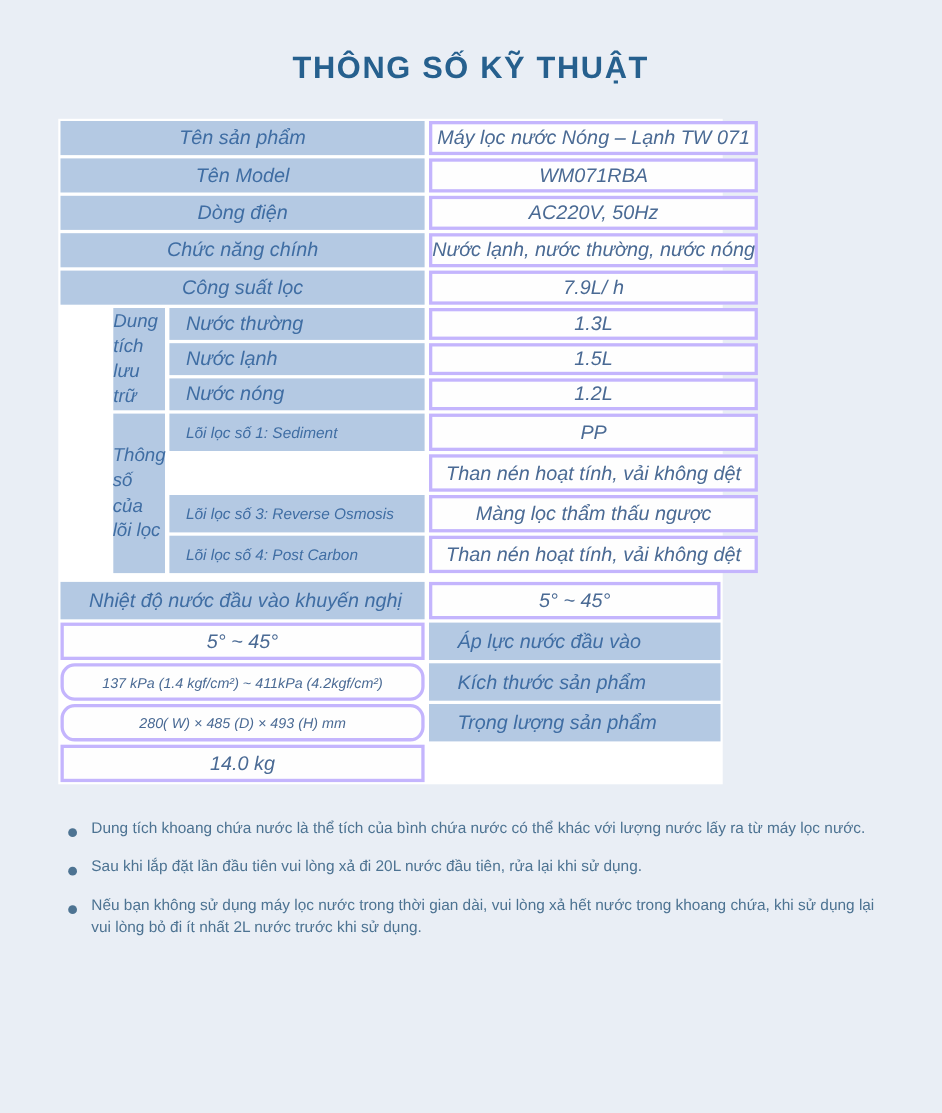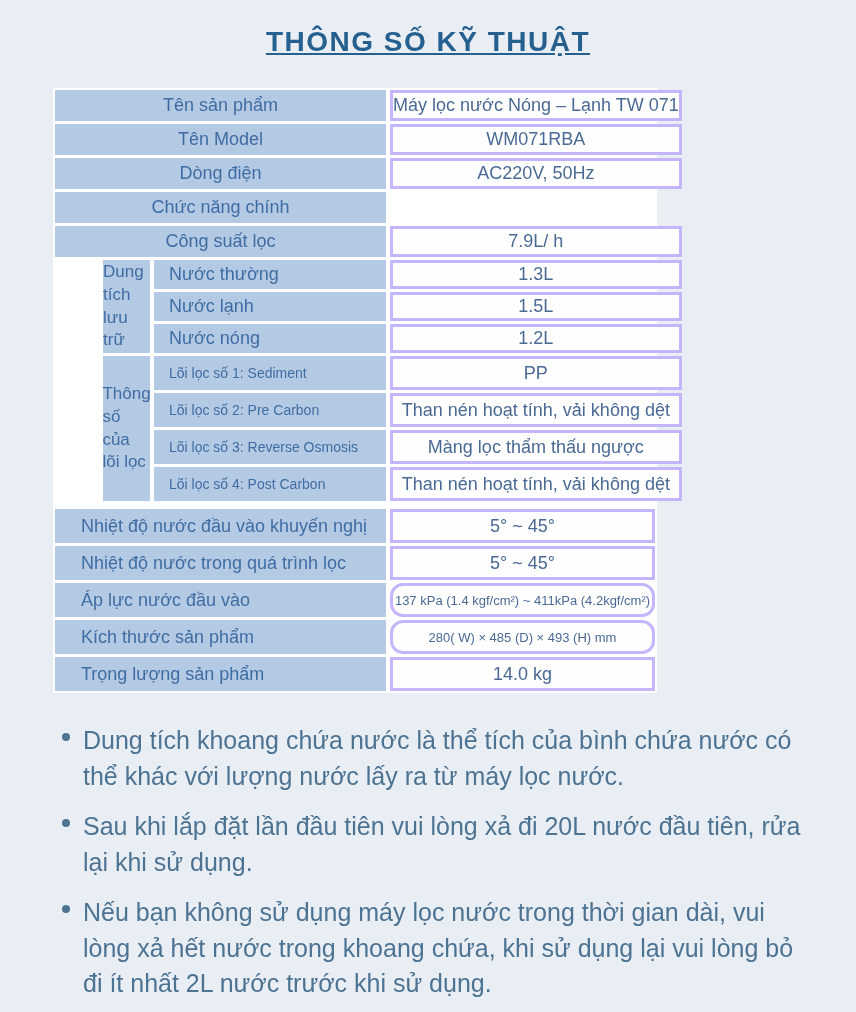--- a/index.html
+++ b/index.html
@@ -4,33 +4,33 @@
 <style>
   * { margin:0; padding:0; box-sizing:border-box; }
   html,body { width:856px; }
   body {
     height:1012px;
     background:#e9eef5;
     font-family:"Liberation Sans","DejaVu Sans",sans-serif;
     overflow:hidden;
   }
   .page-title {
-    margin-top:26px;
+    margin-top:46px;
     text-align:center;
     font-size:28px;
     font-weight:700;
     letter-spacing:1.5px;
     color:#26608e;
-    text-decoration:underline;
   }
   .table-wrap {
     width:604px;
     margin:30px 0 0 53px;
     background:#ffffff;
     padding:2px;
+    font-style:italic;
   }
   .grid {
     display:grid;
     column-gap:4px;
     row-gap:3px;
   }
   .grid-top {
     grid-template-columns:95px 232px 1fr;
     grid-template-rows:repeat(5,31px) repeat(3,29px) repeat(4,34px);
   }
@@ -73,21 +73,21 @@
   .leftpad { padding-left:26px; white-space:nowrap; }
   .val-small { font-size:13px;border-radius:13px; }
   .notes {
     list-style:none;
     margin:30px 42px 0 62px;
   }
   .notes li {
     display:flex;
     gap:13px;
     margin-bottom:15px;
-    font-size:25px;
+    font-size:14px;
     line-height:1.42;
     color:#4d7392;
   }
   .dot {
     flex-shrink:0;
     width:8px;
     height:8px;
     margin-top:10px;
     border-radius:50%;
     background:#4d7392;
@@ -104,20 +104,21 @@
     <div class="cell blue span2">Tên sản phẩm</div>
     <div class="cell white col3">Máy lọc nước Nóng – Lạnh TW 071</div>
 
     <div class="cell blue span2">Tên Model</div>
     <div class="cell white col3">WM071RBA</div>
 
     <div class="cell blue span2">Dòng điện</div>
     <div class="cell white col3">AC220V, 50Hz</div>
 
     <div class="cell blue span2">Chức năng chính</div>
+    <div class="cell white col3">Nước lạnh, nước thường, nước nóng</div>
 
     <div class="cell blue span2">Công suất lọc</div>
     <div class="cell white col3">7.9L/ h</div>
 
     <div class="cell blue group g1">Dung tích
 lưu trữ</div>
 
     <div class="cell blue col2">Nước thường</div>
     <div class="cell white col3">1.3L</div>
 
@@ -126,37 +127,35 @@
 
     <div class="cell blue col2">Nước nóng</div>
     <div class="cell white col3">1.2L</div>
 
     <div class="cell blue group g2">Thông số
 của lõi lọc</div>
 
     <div class="cell blue col2 sub-small">Lõi lọc số 1: Sediment</div>
     <div class="cell white col3">PP</div>
 
-    <div class="cell blue col2 sub-small">Lõi lọc số 2: Pre Carbon</div>
     <div class="cell white col3">Than nén hoạt tính, vải không dệt</div>
 
     <div class="cell blue col2 sub-small">Lõi lọc số 3: Reverse Osmosis</div>
     <div class="cell white col3">Màng lọc thẩm thấu ngược</div>
 
     <div class="cell blue col2 sub-small">Lõi lọc số 4: Post Carbon</div>
     <div class="cell white col3">Than nén hoạt tính, vải không dệt</div>
 
   </div>
 
   <div class="grid grid-bottom">
 
     <div class="cell blue leftpad">Nhiệt độ nước đầu vào khuyến nghị</div>
     <div class="cell white">5° ~ 45°</div>
 
-    <div class="cell blue leftpad">Nhiệt độ nước trong quá trình lọc</div>
     <div class="cell white">5° ~ 45°</div>
 
     <div class="cell blue leftpad">Áp lực nước đầu vào</div>
     <div class="cell white val-small">137 kPa (1.4 kgf/cm²) ~ 411kPa (4.2kgf/cm²)</div>
 
     <div class="cell blue leftpad">Kích thước sản phẩm</div>
     <div class="cell white val-small">280( W) × 485 (D) × 493 (H) mm</div>
 
     <div class="cell blue leftpad">Trọng lượng sản phẩm</div>
     <div class="cell white">14.0 kg</div>

